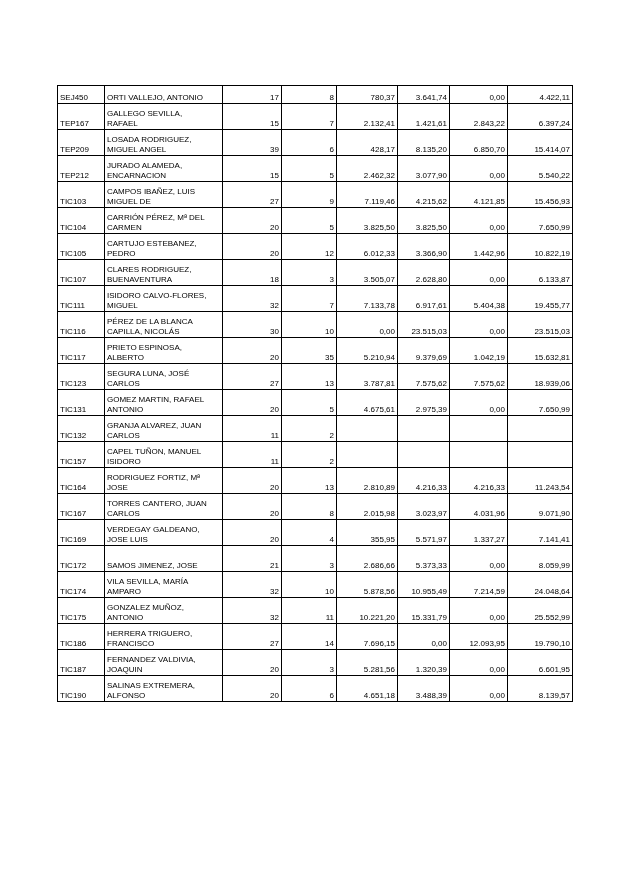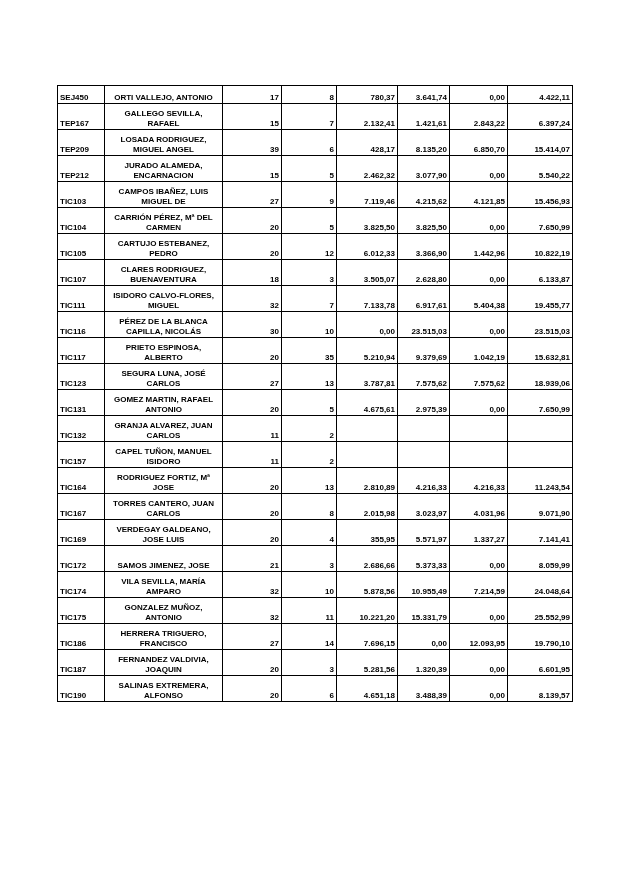--- a/index.html
+++ b/index.html
@@ -15,21 +15,20 @@
     font-family: "Liberation Sans", sans-serif;
     overflow: hidden;
   }
   table.data-table {
     position: absolute;
     left: 57px;
     top: 85px;
     width: 515px;
     border-collapse: collapse;
     table-layout: fixed;
-    font-weight: bold;
   }
   table.data-table td {
     border: 1px solid #000000;
     vertical-align: bottom;
     font-size: 8px;
     line-height: 9.5px;
     color: #000000;
     padding: 1px 2px 1px 2px;
     overflow: hidden;
     font-family: "Liberation Sans", sans-serif;
@@ -38,21 +37,21 @@
     height: 26px;
   }
   table.data-table tr.first-row {
     height: 18px;
   }
   td.code-col {
     text-align: left;
     white-space: nowrap;
   }
   td.name-col {
-    text-align: center;
+    text-align: left;
     white-space: pre-line;
   }
   td.num-col {
     text-align: right;
     white-space: nowrap;
   }
 </style>
 </head>
 <body>
 

